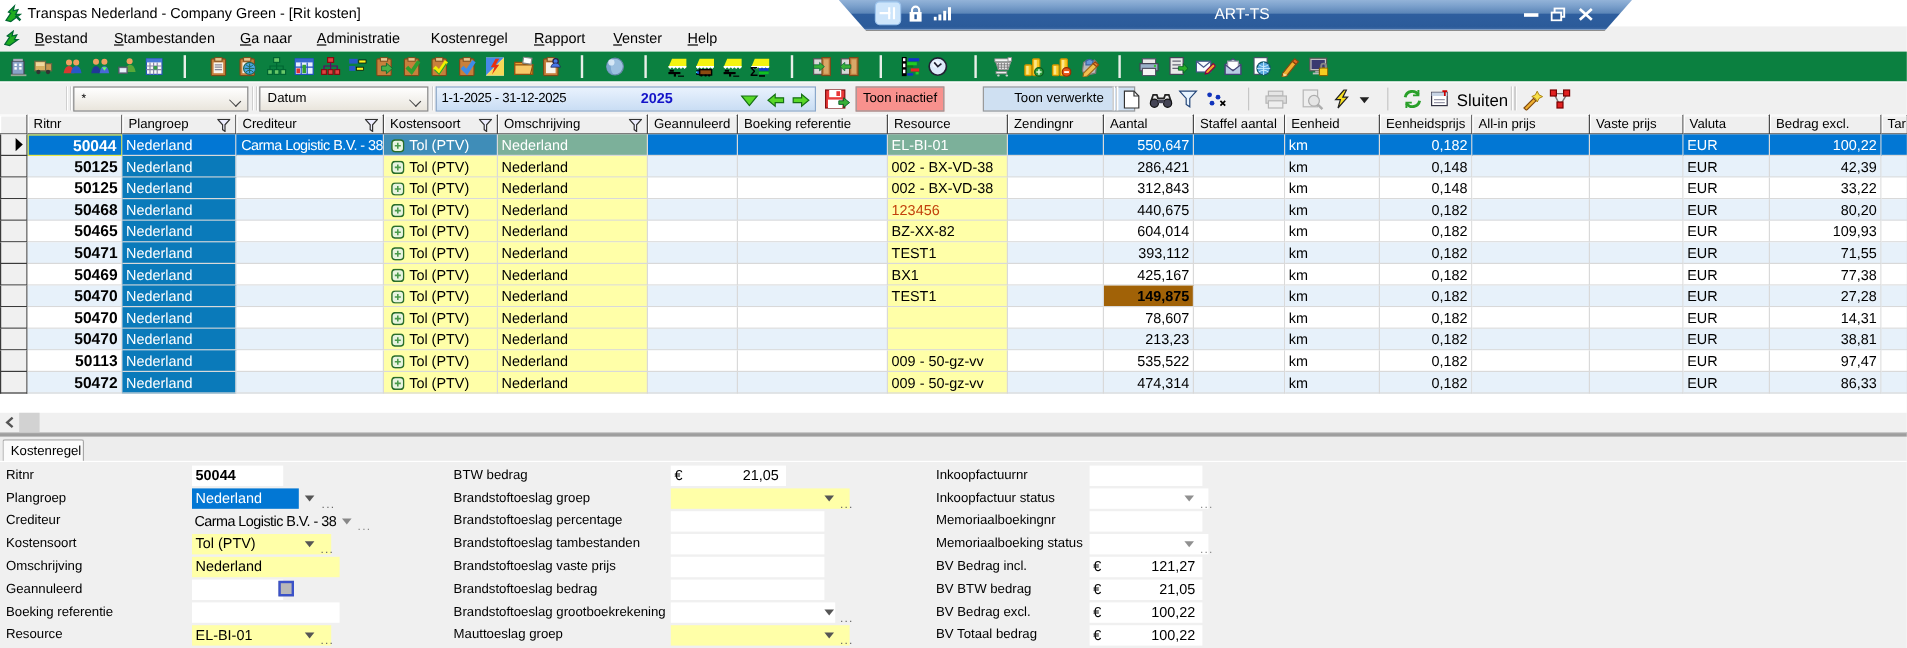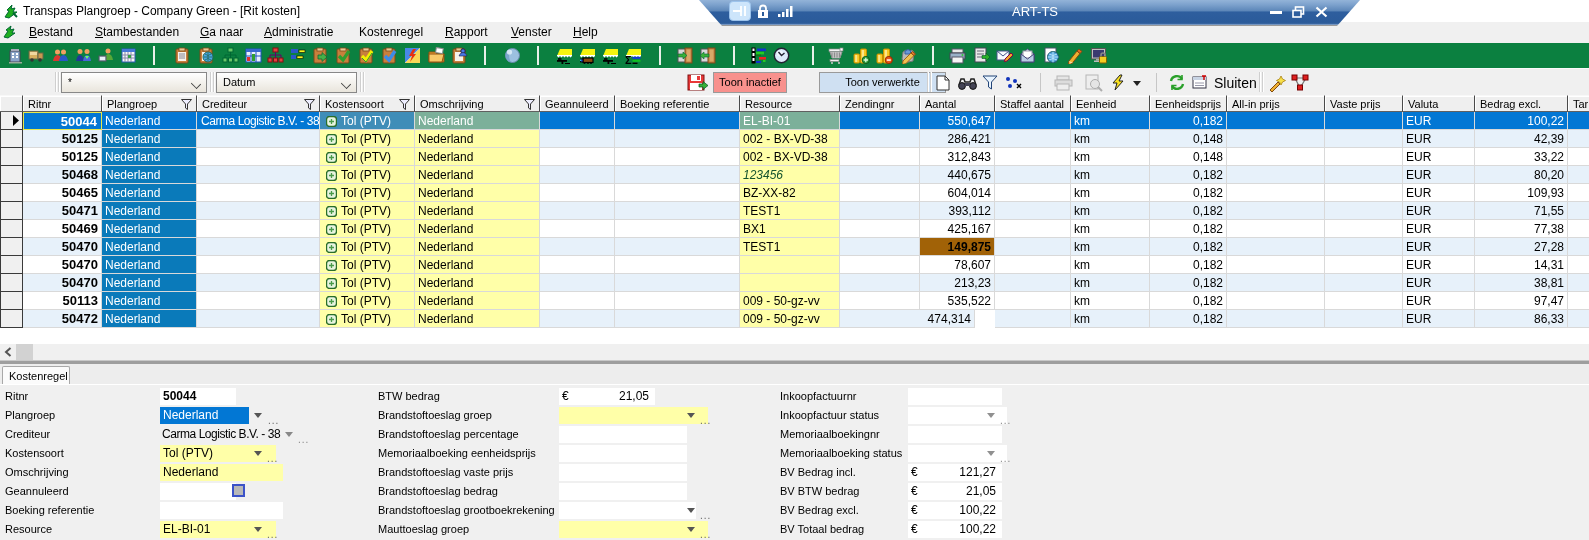--- a/index.html
+++ b/index.html
@@ -52,21 +52,21 @@
 .dots{position:absolute;color:#666;font-size:10px;letter-spacing:1px;}
 .rv{position:absolute;right:6px;}
 
 </style></head><body>
 <div id="root">
 <div id="titlebar">
 <svg class="abs" style="left:3px;top:3px" width="17" height="17" viewBox="0 0 17 17">
 <path d="M2 14 L6 8 L4 7 L9 2 L8 6 L12 5 L10 9 L14 9 L6 15 Z" fill="#1fae1f" stroke="#063" stroke-width="1"></path>
 <path d="M10 10 l4 4" stroke="#063" stroke-width="2"></path>
       </svg>
-<div id="titletxt">Transpas Plangroep - Company Green - [Rit kosten]</div>
+<div id="titletxt">Transpas Nederland - Company Green - [Rit kosten]</div>
 </div>
 <div id="menubar">
 <svg class="abs" style="left:3px;top:3px" width="14" height="15" viewBox="0 0 14 15">
         <path d="M1 12 L5 6 L3 5 L8 1 L7 5 L11 4 L9 8 L12 8 L5 13 Z" fill="#1fae1f" stroke="#063" stroke-width="1"></path>
       </svg>
 <span style="left:29px"><u>B</u>estand</span>
 <span style="left:95px"><u>S</u>tambestanden</span>
 <span style="left:200px"><u>G</u>a naar</span>
 <span style="left:264px"><u>A</u>dministratie</span>
 <span style="left:359px">Kostenregel</span>
@@ -356,20 +356,33 @@
         <rect x="9.5" y="9.5" width="7" height="6.5" rx="1" fill="#f4cc20" stroke="#806000"></rect>
         <path d="M11 9.5 v-1.5 a2 2 0 0 1 4 0 v1.5" fill="none" stroke="#888" stroke-width="1.6"></path>
       </svg>
 </div>
 <div id="filterbar">
 <div class="grip" style="left:55px"></div>
 <div class="combo" style="left:61px;width:146px;font-size:10px">*<div class="arr"></div></div>
 <div class="grip" style="left:210px"></div>
 <div class="combo" style="left:216px;width:141px">Datum<div class="arr"></div></div>
 <div class="grip" style="left:360px"></div>
+<div style="position:absolute;left:363px;top:3px;width:317px;height:21px;box-sizing:border-box;border:1px solid #8aa8cc;background:linear-gradient(180deg,#e9f2fd,#c9ddf4);font-size:11px;line-height:19px;color:#000;">
+        <span style="position:absolute;left:4px;letter-spacing:-0.3px">1-1-2025 - 31-12-2025</span>
+        <span style="position:absolute;left:170px;font-weight:bold;color:#1313c8;font-size:12px">2025</span>
+        <svg style="left:253px;top:6px" width="16" height="10">
+          <path d="M1 1 h13 l-6.5 8 Z" fill="#58d828" stroke="#167016"></path>
+        </svg>
+        <svg style="left:275px;top:4px" width="15" height="13">
+          <path d="M14 4.5 h-7 v-3 l-6 5 6 5 v-3 h7 Z" fill="#58d828" stroke="#167016"></path>
+        </svg>
+        <svg style="left:296px;top:4px" width="15" height="13">
+          <path d="M1 4.5 h7 v-3 l6 5 -6 5 v-3 H1 Z" fill="#58d828" stroke="#167016"></path>
+        </svg>
+      </div>
 <svg style="left:687px;top:5px" width="22" height="19">
         <rect x="1" y="1" width="16" height="15" fill="#e83838" stroke="#801010"></rect>
         <rect x="4" y="1" width="10" height="6" fill="#fff"></rect>
         <rect x="10" y="2" width="3" height="4" fill="#e83838"></rect>
         <rect x="3" y="9" width="12" height="7" fill="#fff"></rect>
         <path d="M12 10 h4 v-2.5 l5 4 -5 4 v-2.5 h-4 Z" fill="#38b038" stroke="#052" stroke-width=".7"></path>
       </svg>
 <div class="fbtn" style="left:713px;width:74px;background:#f8918d;">Toon inactief</div>
 <div class="fbtn" style="left:795px;width:127px;background:#cfe0f2;margin-left:24px;">Toon verwerkte</div>
 <div class="grip" style="left:927px"></div>
@@ -540,21 +553,21 @@
 <div class="c dc num" style="left:23px;top:71px;width:79px;height:18px;background:#e7f1fa;color:#000;font-weight:bold;font-size:13px;">50468</div>
 <div class="c dc" style="left:102px;top:71px;width:95px;height:18px;background:#0a7aba;color:#fff;">Nederland</div>
 <div class="c dc" style="left:197px;top:71px;width:123px;height:18px;background:#e7f1fa;color:#000;"></div>
 <div class="c dc" style="left:320px;top:71px;width:95px;height:18px;background:#ffffa8;color:#000;"><svg style="position:absolute;left:6px;top:4px" width="11" height="11" viewBox="0 0 11 11">
           <rect x="0.5" y="0.5" width="10" height="10" rx="3" fill="#e8f4e0" stroke="#2a6e2a" stroke-width="1.4"></rect>
           <path d="M5.5 3 v5 M3 5.5 h5" stroke="#4a9a4a" stroke-width="1.3"></path>
         </svg><span style="padding-left:18px">Tol (PTV)</span></div>
 <div class="c dc" style="left:415px;top:71px;width:125px;height:18px;background:#ffffa8;color:#000;">Nederland</div>
 <div class="c dc" style="left:540px;top:71px;width:75px;height:18px;background:#e7f1fa;color:#000;"></div>
 <div class="c dc" style="left:615px;top:71px;width:125px;height:18px;background:#e7f1fa;color:#000;"></div>
-<div class="c dc" style="left:740px;top:71px;width:100px;height:18px;background:#ffffa8;color:#14532d;font-style:italic;">123456</div>
+<div class="c dc" style="left:740px;top:71px;width:100px;height:18px;background:#ffffa8;color:#c2410c;">123456</div>
 <div class="c dc" style="left:840px;top:71px;width:80px;height:18px;background:#e7f1fa;color:#000;"></div>
 <div class="c dc num" style="left:920px;top:71px;width:75px;height:18px;background:#e7f1fa;color:#000;">440,675</div>
 <div class="c dc" style="left:995px;top:71px;width:76px;height:18px;background:#e7f1fa;color:#000;"></div>
 <div class="c dc" style="left:1071px;top:71px;width:79px;height:18px;background:#e7f1fa;color:#000;">km</div>
 <div class="c dc num" style="left:1150px;top:71px;width:77px;height:18px;background:#e7f1fa;color:#000;">0,182</div>
 <div class="c dc" style="left:1227px;top:71px;width:98px;height:18px;background:#e7f1fa;color:#000;"></div>
 <div class="c dc" style="left:1325px;top:71px;width:78px;height:18px;background:#e7f1fa;color:#000;"></div>
 <div class="c dc" style="left:1403px;top:71px;width:72px;height:18px;background:#e7f1fa;color:#000;">EUR</div>
 <div class="c dc num" style="left:1475px;top:71px;width:93px;height:18px;background:#e7f1fa;color:#000;">80,20</div>
 <div class="c dc" style="left:1568px;top:71px;width:22px;height:18px;background:#e7f1fa;color:#000;"></div>
@@ -718,21 +731,21 @@
 <div class="c dc" style="left:197px;top:215px;width:123px;height:18px;background:#e7f1fa;color:#000;"></div>
 <div class="c dc" style="left:320px;top:215px;width:95px;height:18px;background:#ffffa8;color:#000;"><svg style="position:absolute;left:6px;top:4px" width="11" height="11" viewBox="0 0 11 11">
           <rect x="0.5" y="0.5" width="10" height="10" rx="3" fill="#e8f4e0" stroke="#2a6e2a" stroke-width="1.4"></rect>
           <path d="M5.5 3 v5 M3 5.5 h5" stroke="#4a9a4a" stroke-width="1.3"></path>
         </svg><span style="padding-left:18px">Tol (PTV)</span></div>
 <div class="c dc" style="left:415px;top:215px;width:125px;height:18px;background:#ffffa8;color:#000;">Nederland</div>
 <div class="c dc" style="left:540px;top:215px;width:75px;height:18px;background:#e7f1fa;color:#000;"></div>
 <div class="c dc" style="left:615px;top:215px;width:125px;height:18px;background:#e7f1fa;color:#000;"></div>
 <div class="c dc" style="left:740px;top:215px;width:100px;height:18px;background:#ffffa8;color:#000;">009 - 50-gz-vv</div>
 <div class="c dc" style="left:840px;top:215px;width:80px;height:18px;background:#e7f1fa;color:#000;"></div>
-<div class="c dc num" style="left:900px;top:215px;width:75px;height:18px;background:#e7f1fa;color:#000;">474,314</div>
+<div class="c dc num" style="left:920px;top:215px;width:75px;height:18px;background:#e7f1fa;color:#000;">474,314</div>
 <div class="c dc" style="left:995px;top:215px;width:76px;height:18px;background:#e7f1fa;color:#000;"></div>
 <div class="c dc" style="left:1071px;top:215px;width:79px;height:18px;background:#e7f1fa;color:#000;">km</div>
 <div class="c dc num" style="left:1150px;top:215px;width:77px;height:18px;background:#e7f1fa;color:#000;">0,182</div>
 <div class="c dc" style="left:1227px;top:215px;width:98px;height:18px;background:#e7f1fa;color:#000;"></div>
 <div class="c dc" style="left:1325px;top:215px;width:78px;height:18px;background:#e7f1fa;color:#000;"></div>
 <div class="c dc" style="left:1403px;top:215px;width:72px;height:18px;background:#e7f1fa;color:#000;">EUR</div>
 <div class="c dc num" style="left:1475px;top:215px;width:93px;height:18px;background:#e7f1fa;color:#000;">86,33</div>
 <div class="c dc" style="left:1568px;top:215px;width:22px;height:18px;background:#e7f1fa;color:#000;"></div>
 </div>
 <div id="hscroll">
@@ -751,21 +764,21 @@
 <div class="lbl" style="left:5px;top:22px">Plangroep</div>
 <div class="lbl" style="left:5px;top:41px">Crediteur</div>
 <div class="lbl" style="left:5px;top:60px">Kostensoort</div>
 <div class="lbl" style="left:5px;top:79px">Omschrijving</div>
 <div class="lbl" style="left:5px;top:98px">Geannuleerd</div>
 <div class="lbl" style="left:5px;top:117px">Boeking referentie</div>
 <div class="lbl" style="left:5px;top:136px">Resource</div>
 <div class="lbl" style="left:378px;top:3px">BTW bedrag</div>
 <div class="lbl" style="left:378px;top:22px">Brandstoftoeslag groep</div>
 <div class="lbl" style="left:378px;top:41px">Brandstoftoeslag percentage</div>
-<div class="lbl" style="left:378px;top:60px">Memoriaalboeking eenheidsprijs</div>
+<div class="lbl" style="left:378px;top:60px">Brandstoftoeslag tambestanden</div>
 <div class="lbl" style="left:378px;top:79px">Brandstoftoeslag vaste prijs</div>
 <div class="lbl" style="left:378px;top:98px">Brandstoftoeslag bedrag</div>
 <div class="lbl" style="left:378px;top:117px">Brandstoftoeslag grootboekrekening</div>
 <div class="lbl" style="left:378px;top:136px">Mauttoeslag groep</div>
 <div class="lbl" style="left:780px;top:3px">Inkoopfactuurnr</div>
 <div class="lbl" style="left:780px;top:22px">Inkoopfactuur status</div>
 <div class="lbl" style="left:780px;top:41px">Memoriaalboekingnr</div>
 <div class="lbl" style="left:780px;top:60px">Memoriaalboeking status</div>
 <div class="lbl" style="left:780px;top:79px">BV Bedrag incl.</div>
 <div class="lbl" style="left:780px;top:98px">BV BTW bedrag</div>

